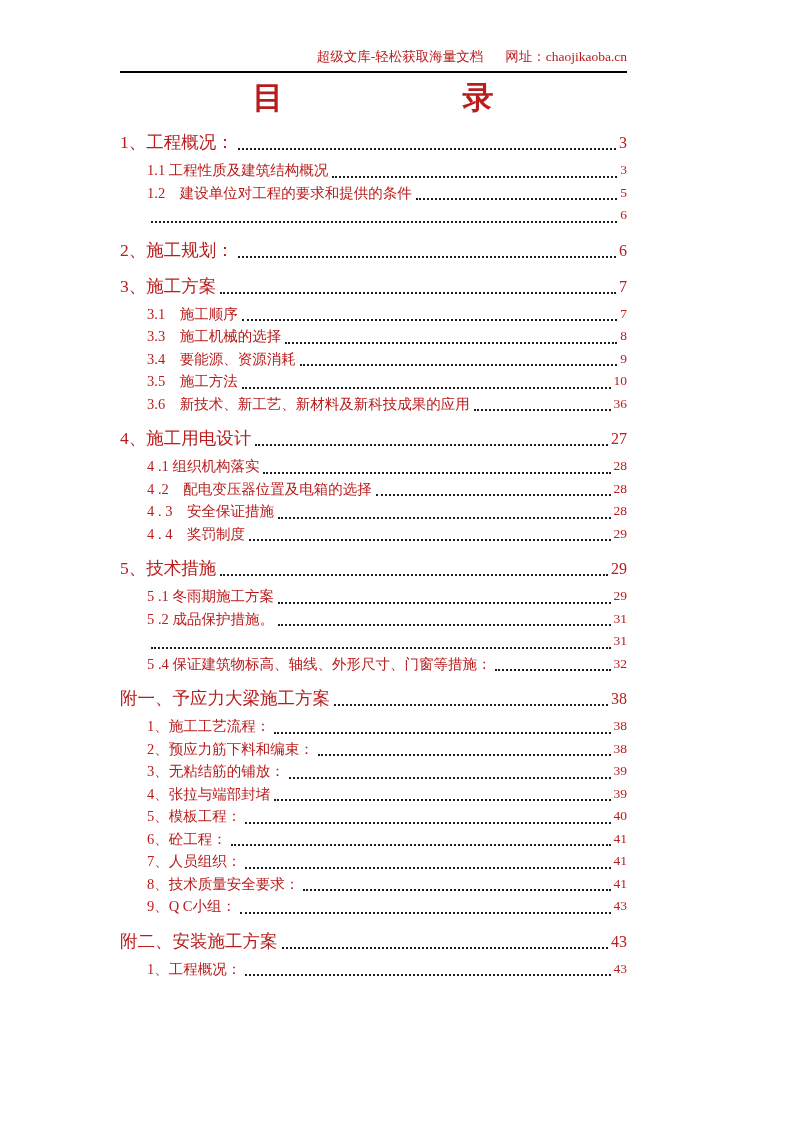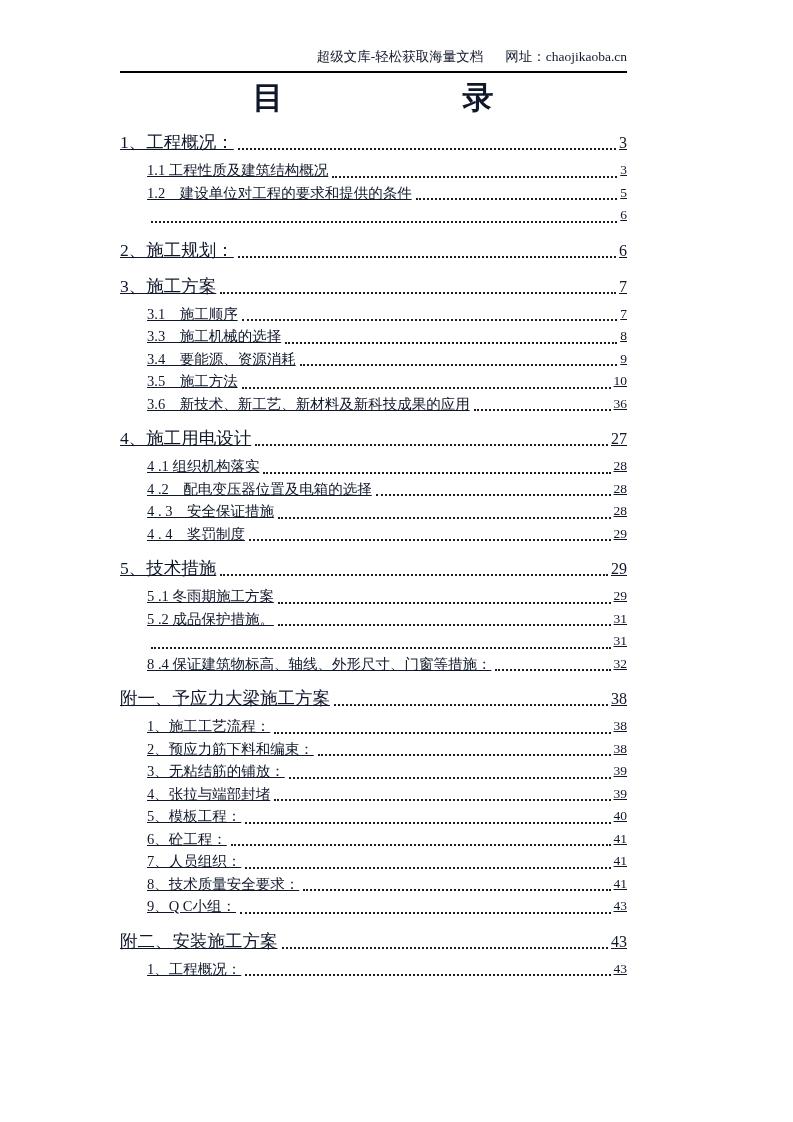--- a/index.html
+++ b/index.html
@@ -6,21 +6,21 @@
     margin: 0;
     padding: 0;
     background: #ffffff;
   }
   .page {
     position: relative;
     width: 694px;
     height: 1122px;
     background: #ffffff;
     font-family: "Liberation Serif", "DejaVu Serif", serif;
-    color: #0f172a;
+    color: #b91c1c;
     overflow: hidden;
     box-sizing: border-box;
   }
   
   .doc-header {
     position: absolute;
     top: 48px;
     left: 120px;
     right: 67px;
     display: flex;
@@ -55,21 +55,20 @@
     line-height: 40px;
     letter-spacing: 1px;
   }
   
   .toc-list {
     margin-top: 12px;
   }
   .toc-row {
     display: flex;
     align-items: center;
-    text-decoration: underline;
   }
   .toc-label {
     white-space: pre-wrap;
     flex: 0 1 auto;
   }
   .leader {
     flex: 1 1 auto;
     min-width: 14px;
     border-bottom: 2px dotted #1c1c1c;
     margin: 0 3px 4px 4px;
@@ -211,21 +210,21 @@
         <div class="toc-row lvl2">
           <span class="toc-label">5 .2 成品保护措施。</span>
           <span class="leader"></span>
           <span class="toc-page">31</span>
         </div>
         <div class="toc-row lvl2">
           <span class="leader"></span>
           <span class="toc-page">31</span>
         </div>
         <div class="toc-row lvl2">
-          <span class="toc-label">8 .4 保证建筑物标高、轴线、外形尺寸、门窗等措施：</span>
+          <span class="toc-label">5 .4 保证建筑物标高、轴线、外形尺寸、门窗等措施：</span>
           <span class="leader"></span>
           <span class="toc-page">32</span>
         </div>
         <div class="toc-row lvl1">
           <span class="toc-label">附一、予应力大梁施工方案</span>
           <span class="leader"></span>
           <span class="toc-page">38</span>
         </div>
         <div class="toc-row lvl2">
           <span class="toc-label">1、施工工艺流程：</span>

